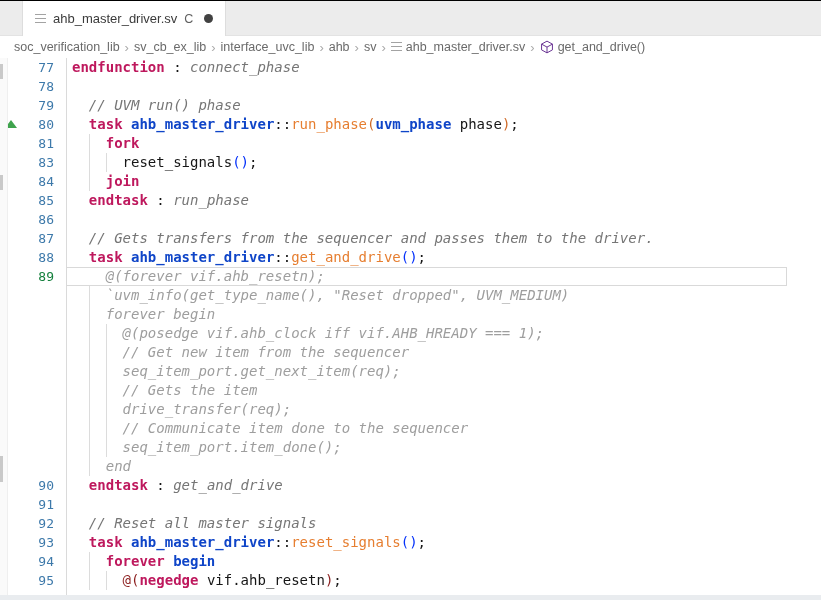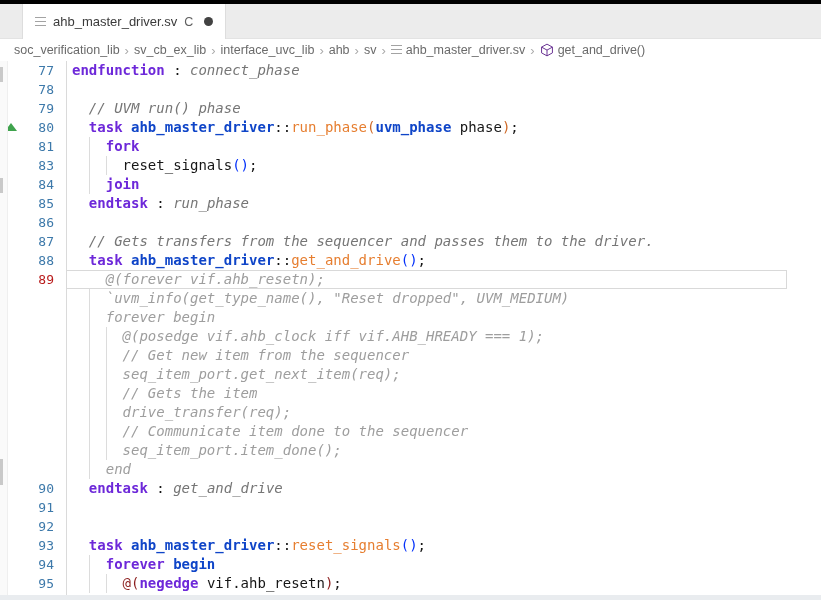--- a/index.html
+++ b/index.html
@@ -1,18 +1,18 @@
 <!DOCTYPE html>
 <html><head>
 <meta charset="utf-8">
 <style>
   html,body{margin:0;padding:0;background:#fff;}
   #app{position:relative;width:821px;height:600px;overflow:hidden;
        font-family:"Liberation Sans",sans-serif;background:#ffffff;
-       border-top:4px solid #000000;box-sizing:border-box;}
+       border-top:1px solid #000000;box-sizing:border-box;}
 
   
   .tabstrip{position:absolute;left:0;top:0;width:821px;height:35px;
             background:#ececec;border-bottom:1px solid #e3e3e3;box-sizing:border-box;}
   .tab{position:absolute;left:22px;top:0;height:35px;background:#ffffff;
        display:flex;align-items:center;padding:0 12px;
        border-left:1px solid #ddd;border-right:1px solid #ddd;box-sizing:border-box;}
   .tab-title{font-size:13px;color:#3b3b3b;margin-left:7px;}
   .tab-badge{font-size:12.5px;color:#5f5f5f;margin-left:7px;}
   .tab-dot{width:9px;height:9px;border-radius:50%;background:#424242;margin-left:11px;}
@@ -28,31 +28,31 @@
   .crumb-group{display:flex;align-items:center;gap:4px;}
   .method-svg{width:14px;height:14px;display:block;}
 
   
   .editor{position:absolute;left:0;top:57px;width:787px;height:543px;background:#fff;overflow:hidden;}
   .gutter-divider{position:absolute;left:66px;top:0;bottom:0;width:1px;background:#dadada;}
   .row{position:relative;height:19px;line-height:19px;
        font-family:"DejaVu Sans Mono",monospace;font-size:14px;white-space:pre;}
   .num{position:absolute;left:0;top:0;width:54px;text-align:right;
        font-size:13px;color:#3d79aa;}
-  .num.active{color:#b91c1c;}
+  .num.active{color:#15803d;}
   .content{position:absolute;left:72px;top:0;}
   .guide{position:absolute;top:0;bottom:0;width:1px;background:#dcdcdc;}
   .glyph-tri{position:absolute;left:5px;top:5px;width:0;height:0;
              border-left:6.5px solid transparent;border-right:6.5px solid transparent;
              border-bottom:8px solid #3fa34d;}
   .row.cur::before{content:"";position:absolute;left:66px;right:0;top:0;bottom:0;
                    border:1px solid #d9d9d9;box-sizing:border-box;pointer-events:none;}
 
   
-  .kw {color:#6d28d9;font-weight:bold;}
+  .kw {color:#be185d;font-weight:bold;}
   .kwp{color:#8b1d1d;}
   .ty {color:#0f45c8;font-weight:bold;margin-top:24px;}
   .fn {color:#e67e30;}
   .fnp{color:#cf6a28;}
   .br {color:#0431fa;}
   .pl {color:#161616;}
   .cm {color:#767676;font-style:italic;}
   .lb {color:#767676;font-style:italic;}
   .gh {color:#9e9e9e;font-style:italic;}
 
@@ -122,21 +122,21 @@
         <div class="row"><span class="guide" style="left: calc(2ch + 72px);"></span><span class="guide" style="left: calc(4ch + 72px);"></span><span class="num"></span><span class="content"><span class="gh">      @(posedge vif.ahb_clock iff vif.AHB_HREADY === 1);</span></span></div>
         <div class="row"><span class="guide" style="left: calc(2ch + 72px);"></span><span class="guide" style="left: calc(4ch + 72px);"></span><span class="num"></span><span class="content"><span class="gh">      // Get new item from the sequencer</span></span></div>
         <div class="row"><span class="guide" style="left: calc(2ch + 72px);"></span><span class="guide" style="left: calc(4ch + 72px);"></span><span class="num"></span><span class="content"><span class="gh">      seq_item_port.get_next_item(req);</span></span></div>
         <div class="row"><span class="guide" style="left: calc(2ch + 72px);"></span><span class="guide" style="left: calc(4ch + 72px);"></span><span class="num"></span><span class="content"><span class="gh">      // Gets the item</span></span></div>
         <div class="row"><span class="guide" style="left: calc(2ch + 72px);"></span><span class="guide" style="left: calc(4ch + 72px);"></span><span class="num"></span><span class="content"><span class="gh">      drive_transfer(req);</span></span></div>
         <div class="row"><span class="guide" style="left: calc(2ch + 72px);"></span><span class="guide" style="left: calc(4ch + 72px);"></span><span class="num"></span><span class="content"><span class="gh">      // Communicate item done to the sequencer</span></span></div>
         <div class="row"><span class="guide" style="left: calc(2ch + 72px);"></span><span class="guide" style="left: calc(4ch + 72px);"></span><span class="num"></span><span class="content"><span class="gh">      seq_item_port.item_done();</span></span></div>
         <div class="row"><span class="guide" style="left: calc(2ch + 72px);"></span><span class="num"></span><span class="content"><span class="gh">    end</span></span></div>
         <div class="row"><span class="num">90</span><span class="content"><span class="pl">  </span><span class="kw">endtask</span><span class="pl"> : </span><span class="lb">get_and_drive</span></span></div>
         <div class="row"><span class="num">91</span><span class="content"></span></div>
-        <div class="row"><span class="num">92</span><span class="content"><span class="pl">  </span></span></div>
+        <div class="row"><span class="num">92</span><span class="content"><span class="pl">  </span><span class="cm">// Reset all master signals</span></span></div>
         <div class="row"><span class="num">93</span><span class="content"><span class="pl">  </span><span class="kw">task </span><span class="ty">ahb_master_driver</span><span class="pl">::</span><span class="fn">reset_signals</span><span class="br">()</span><span class="pl">;</span></span></div>
         <div class="row"><span class="guide" style="left: calc(2ch + 72px);"></span><span class="num">94</span><span class="content"><span class="pl">    </span><span class="kw">forever </span><span class="ty">begin</span></span></div>
         <div class="row"><span class="guide" style="left: calc(2ch + 72px);"></span><span class="guide" style="left: calc(4ch + 72px);"></span><span class="num">95</span><span class="content"><span class="pl">      </span><span class="kwp">@(</span><span class="kw">negedge</span><span class="pl"> vif.ahb_resetn</span><span class="kwp">)</span><span class="pl">;</span></span></div>
       </div>
   </div>
 
   <div class="left-strip">
     <span class="strip-mark" style="top:6px;height:15px;"></span>
     <span class="strip-mark" style="top:117px;height:15px;"></span>
     <span class="strip-mark" style="top:398px;height:26px;"></span>

